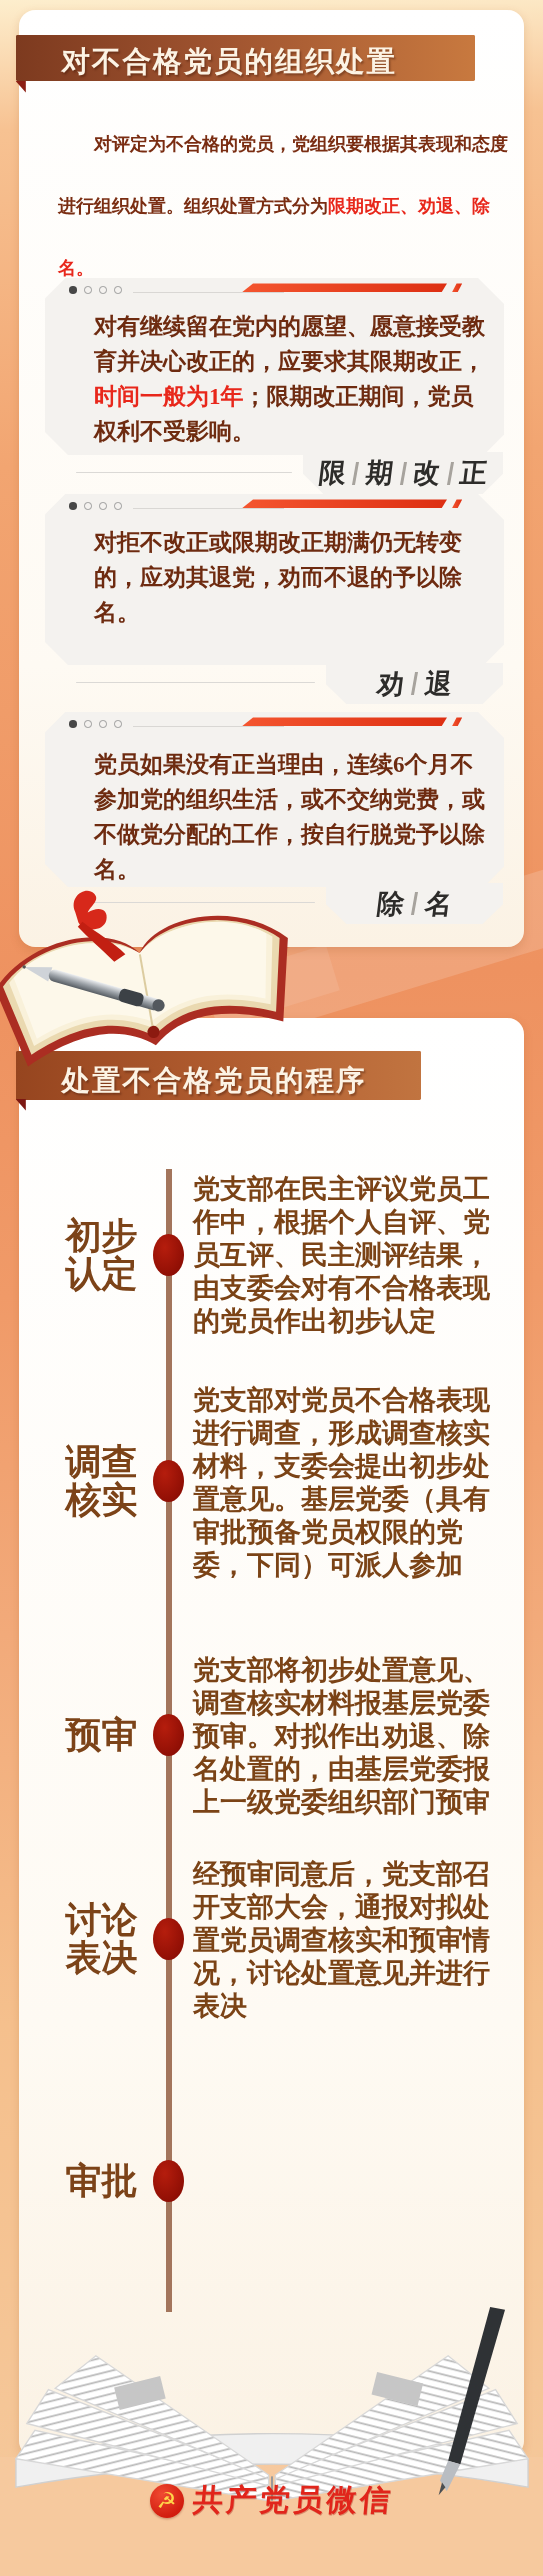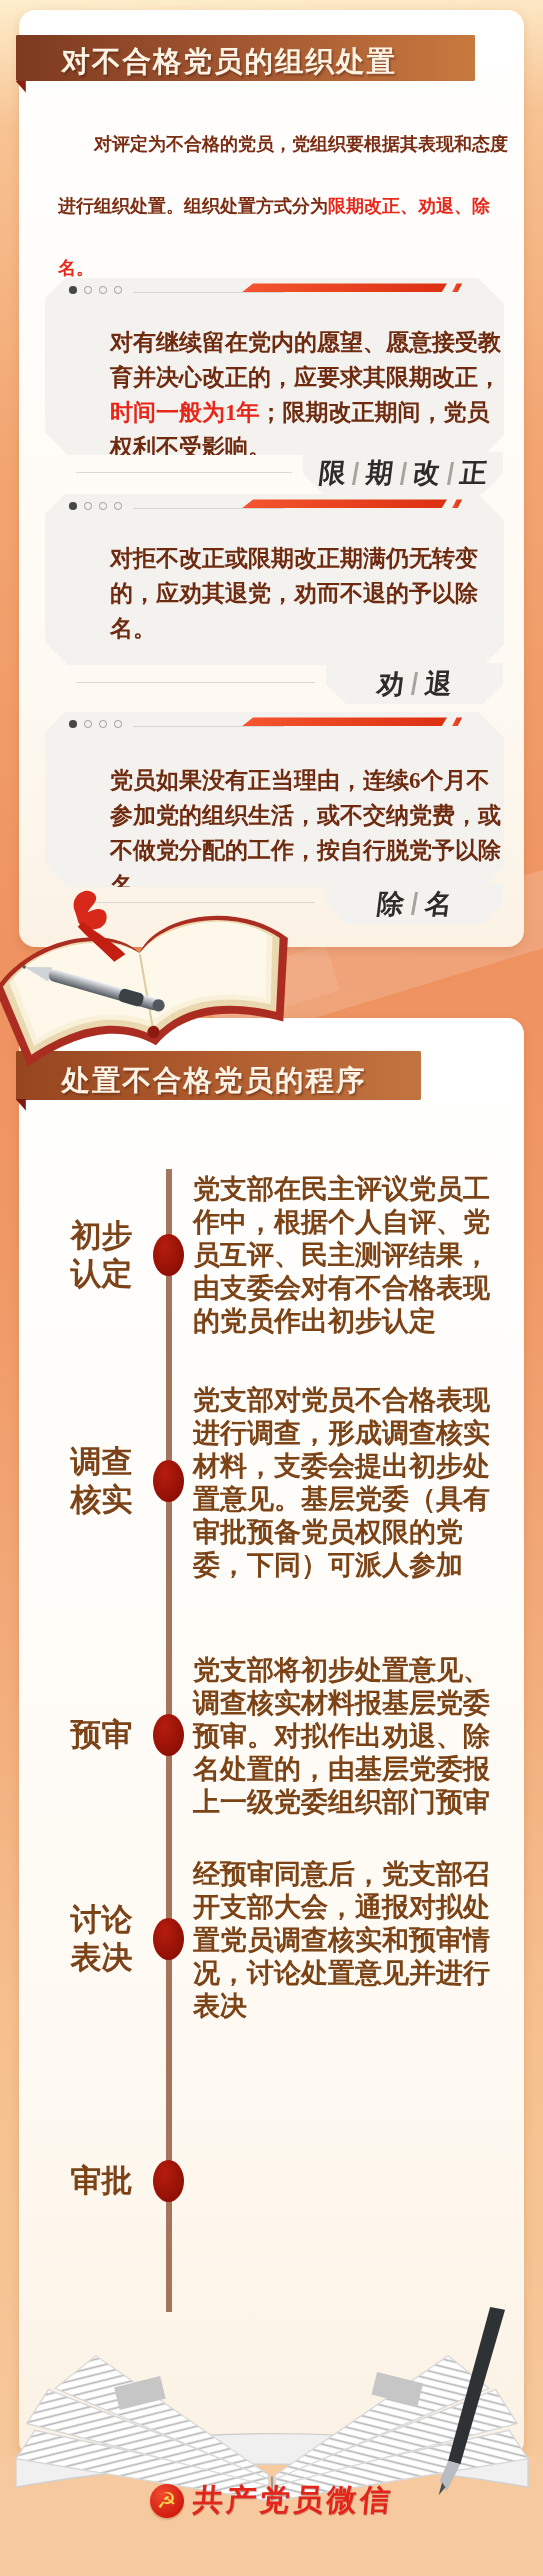--- a/index.html
+++ b/index.html
@@ -54,21 +54,21 @@
   .dot{width:7.5px;height:7.5px;border-radius:50%;}
   .dot.filled{background:#474747;}
   .dot.ring{border:1.4px solid #9b9b9b;background:transparent;}
   .topline{position:absolute;left:88px;top:13.6px;width:151px;height:1.4px;background:#d9d7d4;}
   .redbar{position:absolute;left:197px;top:5.4px;width:205px;height:8.8px;
           background:linear-gradient(90deg,#f4552f,#dd2f12);
           clip-path:polygon(11px 0,100% 0,calc(100% - 5.4px) 100%,0 100%);}
   .redtip{position:absolute;left:407px;top:5.4px;width:10.2px;height:8.8px;
           background:linear-gradient(90deg,#f4552f,#dd2f12);
           clip-path:polygon(45% 0,100% 0,55% 100%,0 100%);}
-  .cardtext{position:absolute;left:49px;top:31px;width:395px;margin:16px;
+  .cardtext{position:absolute;left:49px;top:31px;width:395px;margin:0;
             font-size:23px;line-height:35px;color:#6e2b10;word-break:break-all;}
   .card3 .cardtext{top:35px;}
 
   
   .tab{position:absolute;background:#f4f2ef;display:flex;align-items:center;
        justify-content:center;
        clip-path:polygon(0 0,100% 0,100% 52%,calc(100% - 20.4px) 100%,20.4px 100%,0 52%);
        filter:drop-shadow(0 2.7px 3.4px rgba(140,80,30,.18));}
   .tab1{left:303px;top:452px;width:200px;height:42px;}
   .tab2{left:326px;top:663px;width:177px;height:41px;}
@@ -81,21 +81,21 @@
   .tabline1{left:76px;top:472px;width:216px;}
   .tabline2{left:76px;top:682px;width:239px;}
   .tabline3{left:76px;top:902px;width:239px;}
 
   
   .tl-line{position:absolute;left:166px;top:1169px;width:6.1px;height:1143px;background:#a3755c;}
   .tl-dot{position:absolute;left:153px;width:31px;height:42px;border-radius:50%;
           background:radial-gradient(ellipse at 38% 32%,#b51d0d,#8e0e04 75%);}
   .d1{top:1234px;} .d2{top:1460px;} .d3{top:1714px;} .d4{top:1918px;} .d5{top:2160px;}
   .step-label{position:absolute;left:62px;width:79px;margin:0;text-align:center;
-              font-size:31px;line-height:38px;color:#7c4318;word-break:break-all;}
+              font-size:36px;line-height:38px;color:#7c4318;word-break:break-all;}
   .l1{top:1217px;} .l2{top:1443px;} .l3{top:1716px;} .l4{top:1901px;} .l5{top:2162px;}
   .step-text{position:absolute;left:193px;width:314px;margin:0;
              font-size:27px;line-height:33px;color:#7b4316;word-break:break-all;}
   .t1{top:1173px;} .t2{top:1384px;} .t3{top:1654px;} .t4{top:1858px;} .t5{top:2083px;}
 
   
   .book1{position:absolute;left:-13.6px;top:877px;width:319px;height:190px;}
   .book2{position:absolute;left:6.8px;top:2307px;width:530px;height:210px;}
 
   

